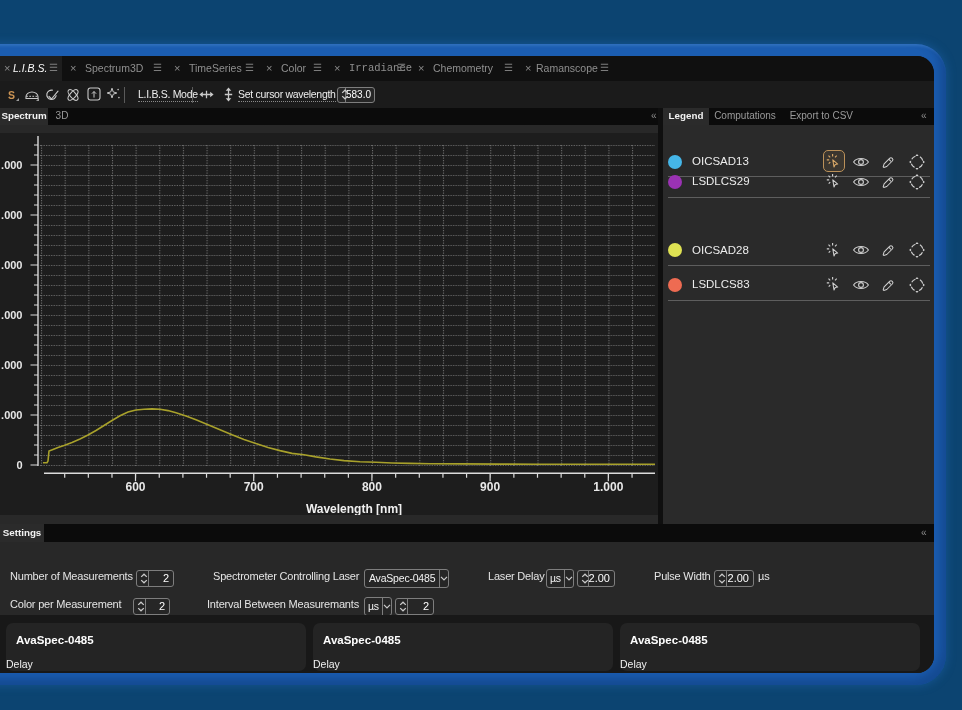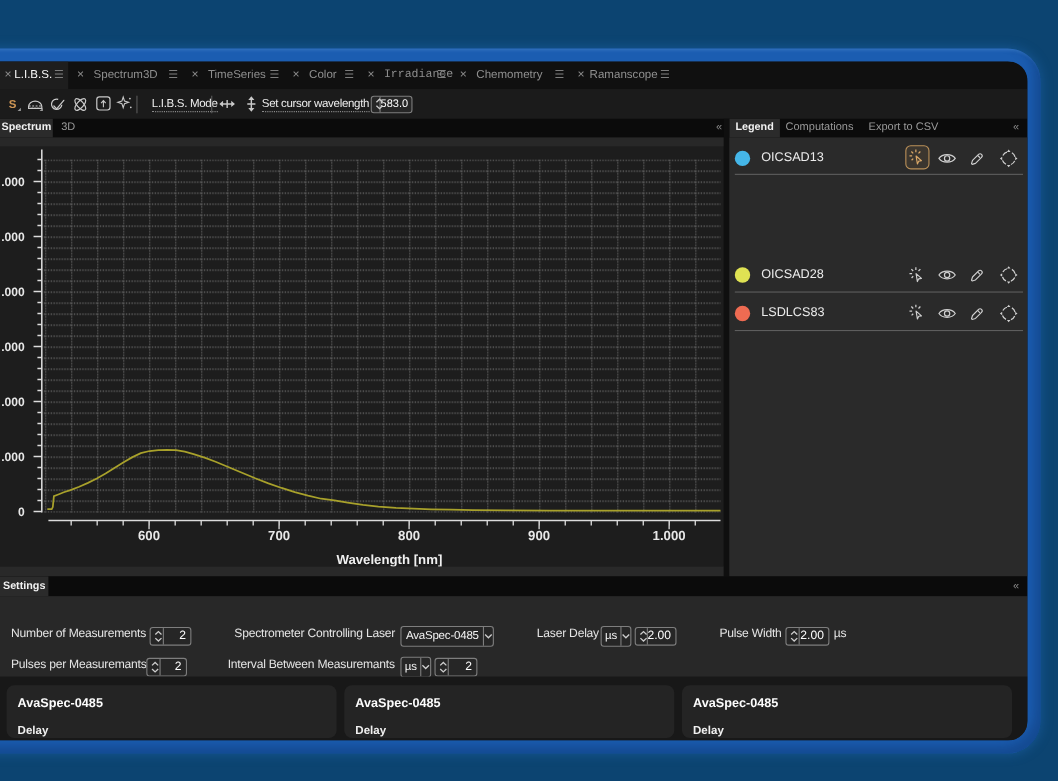--- a/index.html
+++ b/index.html
@@ -45,30 +45,30 @@
 .spin .chv svg{position:absolute;left:2.5px;top:50%;margin-top:-5.5px;}
 .spin .val{flex:1;text-align:right;padding-right:4px;font-size:11px;color:#fdfdfd;}
 .drop{position:absolute;height:19px;border:1px solid #7e7e7e;border-radius:3px;
  background:#262626;display:flex;align-items:center;font-size:10.5px;letter-spacing:-.2px;color:#f2f2f2;white-space:nowrap;}
 .drop .dtxt{padding:0 4px;}
 .drop .ddiv{width:1px;height:100%;background:#7e7e7e;}
 .drop .dchv{width:13px;position:relative;height:100%;}
 .drop .dchv svg{position:absolute;left:50%;top:50%;margin:-2.5px 0 0 -4px;}
 .card{position:absolute;top:623px;height:48px;background:#242424;border-radius:7px;}
 .card .t1{position:absolute;left:10px;top:11px;font-size:11.5px;font-weight:bold;color:#fdfdfd;}
-.card .t2{position:absolute;left:10px;top:34.5px;font-size:10.5px;font-weight:bold;color:#f0f0f0;}
+.card .t2{position:absolute;left:0;top:34.5px;font-size:10.5px;font-weight:normal;color:#f0f0f0;}
 </style></head>
 <body>
 <div id="frame"></div>
 <div id="app">
 
 <div id="tabbar">
       <div class="tt" style="left:0px;width:62px;background:#1e1e1e;color:#fafafa;">
         <span class="ttx" style="left:4px;">×</span>
-        <span style="left:13px;">L.I.B.S.</span>
+        <span style="left:13px;font-style:italic;">L.I.B.S.</span>
         <span class="tth" style="right:4px;">☰</span>
       </div>
       <div class="tt" style="left:66px;width:100px;">
         <span class="ttx" style="left:4px;">×</span>
         <span style="left:19px;text-align:right;">Spectrum3D</span>
         <span class="tth" style="right:4px;">☰</span>
       </div>
       <div class="tt" style="left:170px;width:88px;">
         <span class="ttx" style="left:4px;">×</span>
         <span style="left:19px;">TimeSeries</span>
@@ -175,27 +175,48 @@
       <text x="608.3" y="369" text-anchor="middle" font-size="12" font-weight="bold" fill="#e8e8e8">1.000</text>
       <path d="M30.5 43 h7.5 M30.5 93 h7.5 M30.5 143 h7.5 M30.5 193 h7.5 M30.5 243 h7.5 M30.5 293 h7.5 M30.5 343 h7.5 M34 23 h4 M34 33 h4 M34 43 h4 M34 53 h4 M34 63 h4 M34 73 h4 M34 83 h4 M34 93 h4 M34 103 h4 M34 113 h4 M34 123 h4 M34 133 h4 M34 143 h4 M34 153 h4 M34 163 h4 M34 173 h4 M34 183 h4 M34 193 h4 M34 203 h4 M34 213 h4 M34 223 h4 M34 233 h4 M34 243 h4 M34 253 h4 M34 263 h4 M34 273 h4 M34 283 h4 M34 293 h4 M34 303 h4 M34 313 h4 M34 323 h4 M34 333 h4 M34 343 h4 M135.5 351.2 v8 M253.7 351.2 v8 M371.9 351.2 v8 M490.1 351.2 v8 M608.3 351.2 v8 M64.70 351.2 v4.5 M88.34 351.2 v4.5 M111.98 351.2 v4.5 M135.62 351.2 v4.5 M159.26 351.2 v4.5 M182.90 351.2 v4.5 M206.54 351.2 v4.5 M230.18 351.2 v4.5 M253.82 351.2 v4.5 M277.46 351.2 v4.5 M301.10 351.2 v4.5 M324.74 351.2 v4.5 M348.38 351.2 v4.5 M372.02 351.2 v4.5 M395.66 351.2 v4.5 M419.30 351.2 v4.5 M442.94 351.2 v4.5 M466.58 351.2 v4.5 M490.22 351.2 v4.5 M513.86 351.2 v4.5 M537.50 351.2 v4.5 M561.14 351.2 v4.5 M584.78 351.2 v4.5 M608.42 351.2 v4.5 M632.06 351.2 v4.5" stroke="#dcdcdc" stroke-width="1.2" fill="none"></path>
       <text x="354" y="391" text-anchor="middle" font-size="12" font-weight="bold" fill="#f0f0f0">Wavelength [nm]</text>
       <polyline points="43,340.8 47,340.8 48,339.0 49,329.0 53,327.5 58,325.5 64,323.5 72,320.5 80,317.0 88,313.0 96,308.5 104,303.5 112,298.5 120,293.8 128,290.0 136,288.0 144,287.2 152,286.9 160,287.3 168,288.6 176,290.8 186,294.0 196,297.8 208,302.8 220,307.8 232,312.8 244,317.4 256,321.6 268,325.4 280,328.6 292,331.4 304,332.8 316,334.9 330,337.0 344,338.6 360,339.8 376,340.3 392,341.0 410,341.4 430,341.7 460,341.9 500,342.1 540,342.2 580,342.3 620,342.3 655,342.3" fill="none" stroke="#a8a12b" stroke-width="1.6"></polyline>
     </svg>
 <div class="abs" style="left:0;top:68.5px;width:658px;height:8px;background:#282828;"></div>
 <div class="abs" style="left:0;top:459px;width:658px;height:8.5px;background:#292929;"></div>
 <div class="abs" style="left:658px;top:52px;width:5px;height:415.5px;background:#0f0f0f;"></div>
 <div class="abs" style="left:931.5px;top:68.5px;width:2.5px;height:399px;background:#151515;"></div>
 <div id="legend">
-      <div class="lrow" style="top:0;text-align:right;">
+      <div class="lrow" style="top:18px;text-align:right;">
         <div class="lcirc" style="left:4.5px;top:12px;background:#45b6e8;"></div>
         <div class="lname" style="top:12.5px;">OICSAD13</div>
         <div class="abs" style="left:159.5px;top:7.5px;width:22px;height:22px;border:1px solid #bb9159;border-radius:5px;background:rgba(187,145,89,.12);"></div>
         <svg class="licon" style="left:161.5px;top:9.5px;" width="18" height="18" viewBox="0 0 18 18">
 <path d="M7.8 7.8 L12.7 12.1 L10.2 12.5 L9 15 Z" fill="none" stroke="#d9a868" stroke-width="1.05" stroke-linejoin="round"></path>
 <path d="M7.6 4.4 V2 M5.2 5.4 L3.5 3.7 M4.2 7.8 H1.8 M5.2 10.2 L3.7 11.7 M10 5.4 L11.7 3.7" stroke="#d9a868" stroke-width="1.15" fill="none"></path>
+</svg>
+        <svg class="licon" style="left:189px;top:10px;" width="18" height="18" viewBox="0 0 18 18">
+<path d="M1.6 9 C4.6 4.4 13.4 4.4 16.4 9 C13.4 13.6 4.6 13.6 1.6 9 Z" fill="none" stroke="#cfcfcf" stroke-width="1.1"></path>
+<circle cx="9" cy="9" r="2.4" fill="none" stroke="#cfcfcf" stroke-width="1.1"></circle>
+</svg>
+        <svg class="licon" style="left:216px;top:10px;" width="18" height="18" viewBox="0 0 18 18">
+<path d="M4.2 13.8 l.9-3 5.5-5.5 a1.9 1.9 0 0 1 2.7 2.7 l-5.5 5.5 -3 .9 z" fill="none" stroke="#cfcfcf" stroke-width="1.05" stroke-linejoin="round"></path>
+<path d="M9.7 6.2 l2.2 2.2" stroke="#cfcfcf" stroke-width="1.05"></path>
+</svg>
+        <svg class="licon" style="left:244.5px;top:10px;" width="18" height="18" viewBox="0 0 18 18">
+<circle cx="9" cy="9" r="5.9" fill="none" stroke="#cfcfcf" stroke-width="1.15" stroke-dasharray="4.6 4.67" stroke-dashoffset="-2.33"></circle>
+<path d="M9 1 l-1.6 2.1 h3.2 Z M9 17 l-1.6-2.1 h3.2 Z M1 9 l2.1-1.6 v3.2 Z M17 9 l-2.1-1.6 v3.2 Z" fill="#cfcfcf" stroke="none"></path>
+</svg>
+        <div class="lsep" style="top:33.9px;"></div>
+      </div>
+      <div class="lrow" style="top:38.2px;">
+        <div class="lcirc" style="left:4.5px;top:12px;background:#9b32b4;"></div>
+        <div class="lname" style="top:12.5px;">LSDLCS29</div>
+        <svg class="licon" style="left:161.5px;top:9.5px;" width="18" height="18" viewBox="0 0 18 18">
+<path d="M7.8 7.8 L12.7 12.1 L10.2 12.5 L9 15 Z" fill="none" stroke="#cfcfcf" stroke-width="1.05" stroke-linejoin="round"></path>
+<path d="M7.6 4.4 V2 M5.2 5.4 L3.5 3.7 M4.2 7.8 H1.8 M5.2 10.2 L3.7 11.7 M10 5.4 L11.7 3.7" stroke="#cfcfcf" stroke-width="1.15" fill="none"></path>
 </svg>
         <svg class="licon" style="left:189px;top:10px;" width="18" height="18" viewBox="0 0 18 18">
 <path d="M1.6 9 C4.6 4.4 13.4 4.4 16.4 9 C13.4 13.6 4.6 13.6 1.6 9 Z" fill="none" stroke="#cfcfcf" stroke-width="1.1"></path>
 <circle cx="9" cy="9" r="2.4" fill="none" stroke="#cfcfcf" stroke-width="1.1"></circle>
 </svg>
         <svg class="licon" style="left:216px;top:10px;" width="18" height="18" viewBox="0 0 18 18">
 <path d="M4.2 13.8 l.9-3 5.5-5.5 a1.9 1.9 0 0 1 2.7 2.7 l-5.5 5.5 -3 .9 z" fill="none" stroke="#cfcfcf" stroke-width="1.05" stroke-linejoin="round"></path>
 <path d="M9.7 6.2 l2.2 2.2" stroke="#cfcfcf" stroke-width="1.05"></path>
 </svg>
         <svg class="licon" style="left:244.5px;top:10px;" width="18" height="18" viewBox="0 0 18 18">
@@ -291,21 +312,21 @@
       <div class="slbl" style="left:654px;top:28.0px;">Pulse Width</div>
       <div class="spin" style="left:714px;top:27.5px;width:40px;">
 <div class="chv">
           <svg width="8" height="11" viewBox="0 0 8 11">
             <path d="M1.2 3.9 L4 1.2 L6.8 3.9 M1.2 7.1 L4 9.8 L6.8 7.1" fill="none" stroke="#cccccc" stroke-width="1.2"></path>
           </svg>
         </div>
         <div class="val">2.00</div>
       </div>
       <div class="slbl" style="left:758px;top:28.0px;">µs</div>
-      <div class="slbl" style="left:10px;top:56.0px;">Pulses per Measuremants</div>
+      <div class="slbl" style="left:10px;top:56.0px;">Color per Measurement</div>
       <div class="spin" style="left:133px;top:55.5px;width:37px;">
 <div class="chv">
           <svg width="8" height="11" viewBox="0 0 8 11">
             <path d="M1.2 3.9 L4 1.2 L6.8 3.9 M1.2 7.1 L4 9.8 L6.8 7.1" fill="none" stroke="#cccccc" stroke-width="1.2"></path>
           </svg>
         </div>
         <div class="val">2</div>
       </div>
       <div class="slbl" style="left:207px;top:56.0px;">Interval Between Measuremants</div>
       <div class="drop" style="left:364px;top:54.5px;width:28px;">

